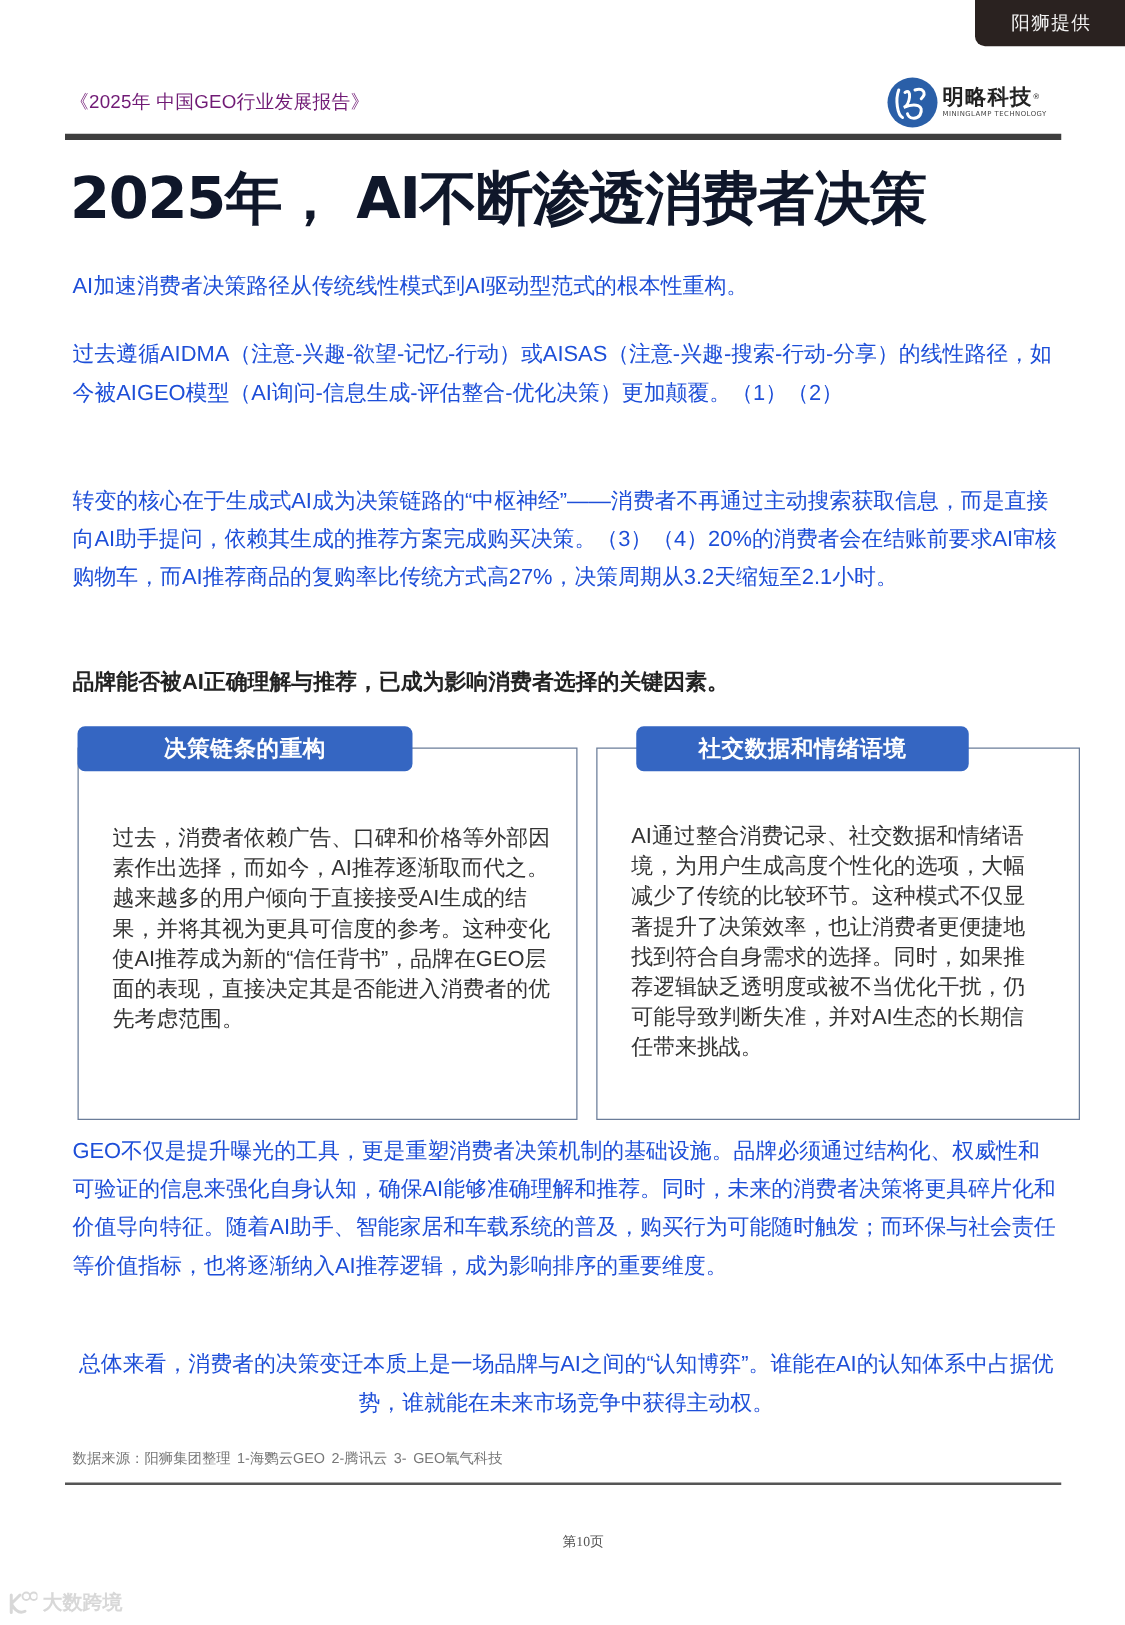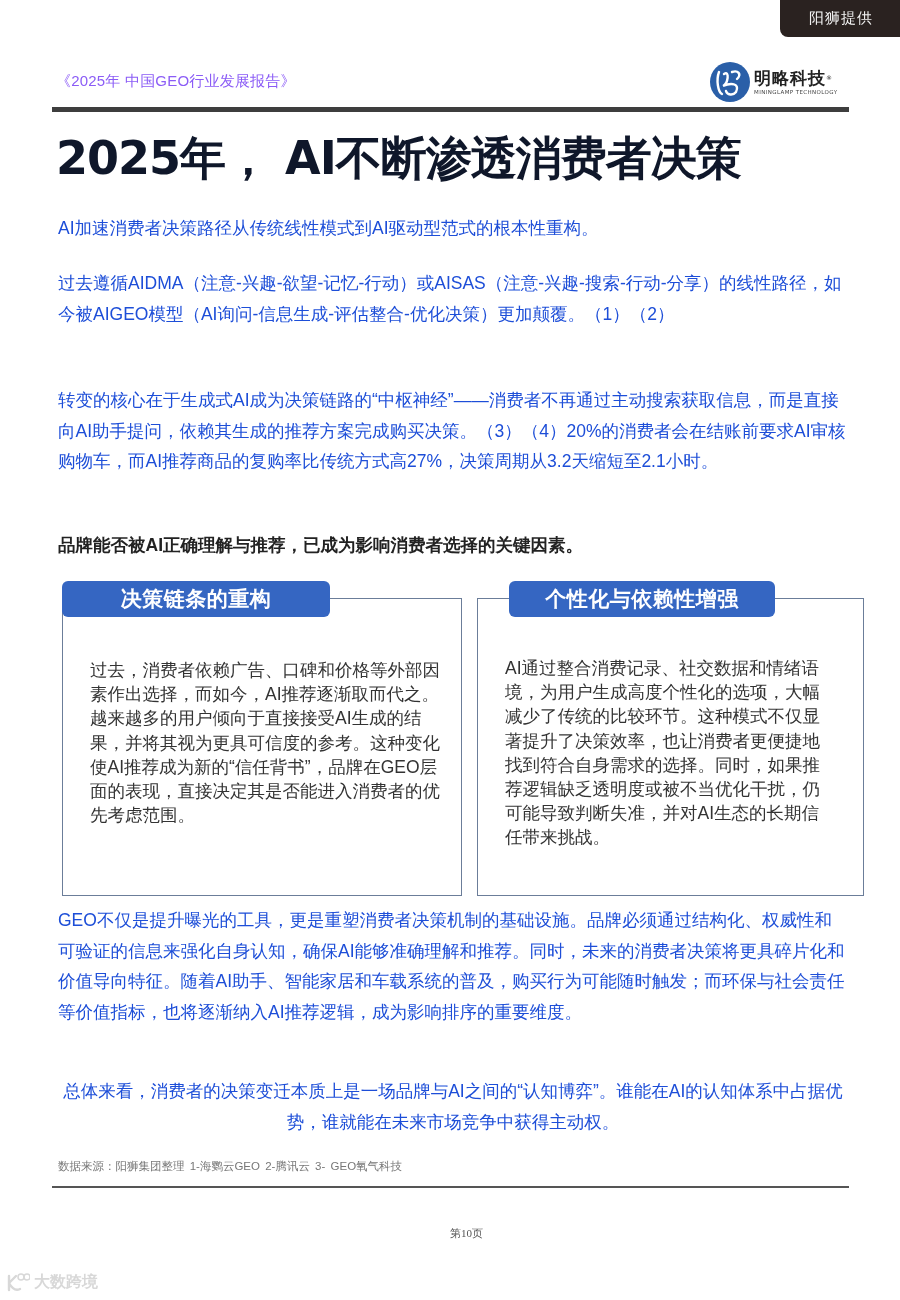--- a/index.html
+++ b/index.html
@@ -8,21 +8,21 @@
 
   .provider-badge {
     position: absolute; left: 780px; top: 0; width: 122px; height: 37px;
     background: #2a2220; border-radius: 0 0 0 8px;
     color: #f2f2f2; font-size: 15px; letter-spacing: 1px;
     display: flex; align-items: center; justify-content: center;
     font-family: "DejaVu Serif", serif;
   }
 
   .report-title {
-    position: absolute; left: 56px; top: 72px; font-size: 15px; color: #8b5cf6;
+    position: absolute; left: 56px; top: 72px; font-size: 15px; color: #701a75;
     font-family: "Liberation Sans", sans-serif; letter-spacing: 0.2px;
   }
 
   .logo { position: absolute; left: 710px; top: 60px; width: 150px; height: 44px; display: flex; align-items: center; }
   .logo-mark {
     width: 40px; height: 40px; border-radius: 50%; background: #2a5fa8;
     display: flex; align-items: center; justify-content: center; overflow: hidden;
   }
   .logo-text { margin-left: 4px; display: flex; flex-direction: column; }
   .logo-cn { font-size: 17px; color: #222; font-weight: bold; letter-spacing: 1px; line-height: 20px; }
@@ -56,21 +56,21 @@
   .page-number { position: absolute; left: 450px; top: 1226px; font-size: 11px; color: #555; font-family: "Liberation Serif", serif; }
 
   .watermark { position: absolute; left: 6px; top: 1272px; display: flex; color: #d8d8d8; font-size: 16px; font-weight: bold; }
   .watermark .wm-icon { width: 24px; height: 22px; margin-right: 4px; }
 
   .card { position: absolute; top: 598px; height: 298px; border: 1.5px solid #6b7d99; background: #ffffff; }
   .card-left { left: 62px; width: 400px; }
   .card-right { left: 477px; width: 387px; }
   .card-pill {
     position: absolute; top: 581px; height: 36px; background: #3566c2; border-radius: 6px;
-    color: #ffffff; font-size: 21px; font-weight: bold; display: flex; align-items: center; justify-content: center;
+    color: #ffffff; font-size: 18px; font-weight: bold; display: flex; align-items: center; justify-content: center;
     letter-spacing: 0.5px;
   }
   .pill-left { left: 62px; width: 268px; }
   .pill-right { left: 509px; width: 266px; }
   .card-body {
     position: absolute; font-size: 17.5px; line-height: 24.2px; color: #333;
     font-family: "Liberation Sans", "DejaVu Sans", sans-serif;
   }
   .body-left { left: 90px; top: 658px; width: 350px; }
   .body-right { left: 505px; top: 656px; width: 330px; }
@@ -102,21 +102,21 @@
 <p class="para p1">AI加速消费者决策路径从传统线性模式到AI驱动型范式的根本性重构。</p>
 <p class="para p2">过去遵循AIDMA（注意-兴趣-欲望-记忆-行动）或AISAS（注意-兴趣-搜索-行动-分享）的线性路径，如今被AIGEO模型（AI询问-信息生成-评估整合-优化决策）更加颠覆。（1）（2）</p>
 <p class="para p3">转变的核心在于生成式AI成为决策链路的“中枢神经”——消费者不再通过主动搜索获取信息，而是直接向AI助手提问，依赖其生成的推荐方案完成购买决策。（3）（4）20%的消费者会在结账前要求AI审核购物车，而AI推荐商品的复购率比传统方式高27%，决策周期从3.2天缩短至2.1小时。</p>
 <p class="para p-bold">品牌能否被AI正确理解与推荐，已成为影响消费者选择的关键因素。</p>
 
 <div class="card card-left"></div>
 <div class="card-pill pill-left">决策链条的重构</div>
 <div class="card-body body-left">过去，消费者依赖广告、口碑和价格等外部因素作出选择，而如今，AI推荐逐渐取而代之。越来越多的用户倾向于直接接受AI生成的结果，并将其视为更具可信度的参考。这种变化使AI推荐成为新的“信任背书”，品牌在GEO层面的表现，直接决定其是否能进入消费者的优先考虑范围。</div>
 
 <div class="card card-right"></div>
-<div class="card-pill pill-right">个性化与依赖性增强</div>
+<div class="card-pill pill-right">社交数据和情绪语境</div>
 <div class="card-body body-right">AI通过整合消费记录、社交数据和情绪语境，为用户生成高度个性化的选项，大幅减少了传统的比较环节。这种模式不仅显著提升了决策效率，也让消费者更便捷地找到符合自身需求的选择。同时，如果推荐逻辑缺乏透明度或被不当优化干扰，仍可能导致判断失准，并对AI生态的长期信任带来挑战。</div>
 
 <p class="para p5">GEO不仅是提升曝光的工具，更是重塑消费者决策机制的基础设施。品牌必须通过结构化、权威性和可验证的信息来强化自身认知，确保AI能够准确理解和推荐。同时，未来的消费者决策将更具碎片化和价值导向特征。随着AI助手、智能家居和车载系统的普及，购买行为可能随时触发；而环保与社会责任等价值指标，也将逐渐纳入AI推荐逻辑，成为影响排序的重要维度。</p>
 <p class="para p6">总体来看，消费者的决策变迁本质上是一场品牌与AI之间的“认知博弈”。谁能在AI的认知体系中占据优势，谁就能在未来市场竞争中获得主动权。</p>
 
 <div class="source-note">数据来源：阳狮集团整理   1-海鹦云GEO 2-腾讯云 3- GEO氧气科技</div>
 <div class="footer-rule"></div>
 
 <div class="page-number">第10页</div>
 

